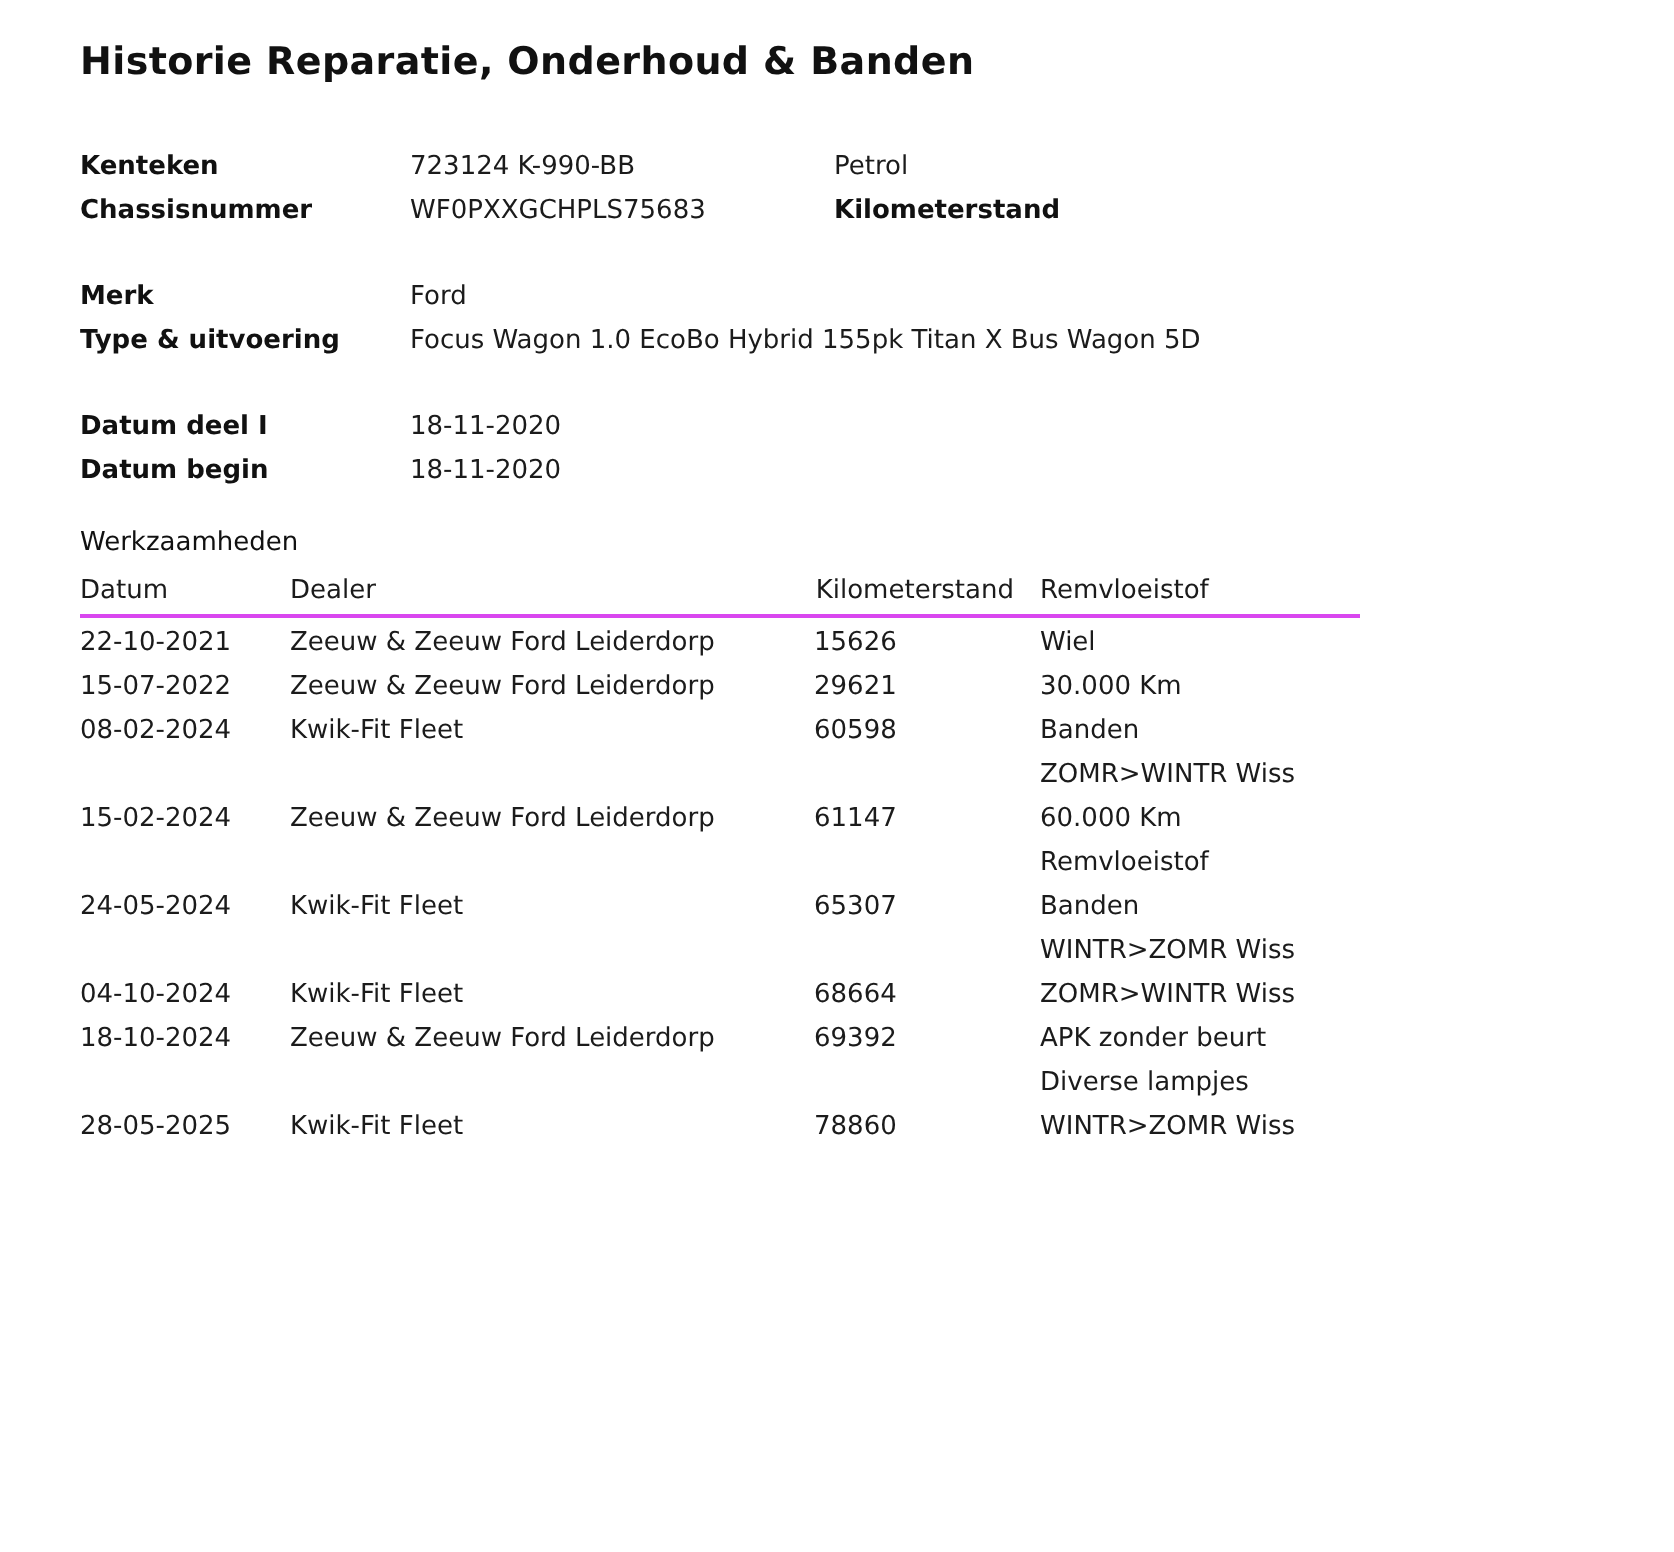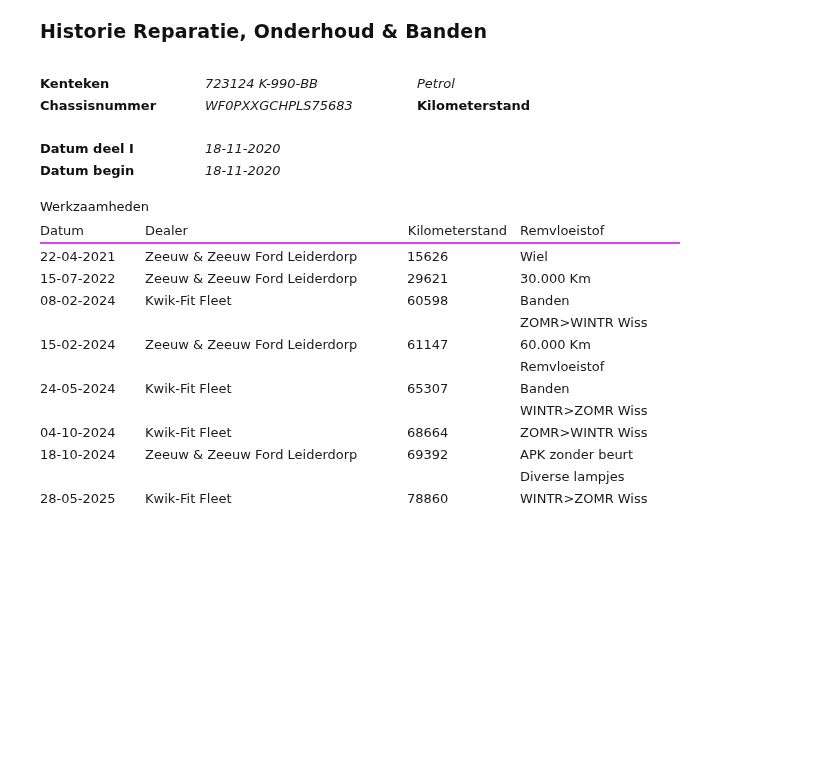--- a/index.html
+++ b/index.html
@@ -31,21 +31,21 @@
   .info-section.tight { margin-top: 21px; }
   .info-row {
     display: grid;
     grid-template-columns: 165px 212px 145px auto;
     line-height: 22px;
   }
   .info-row.wide-value {
     grid-template-columns: 165px auto;
   }
   .info-label { font-weight: bold; color: #111111; }
-  .info-value { font-weight: normal; font-style: italic; }
+  .info-value { font-weight: normal; }
 
   .work-heading {
     margin-top: 14px;
     font-weight: normal;
     line-height: 22px;
     color: #111111;
   }
   table.work-table {
     margin-top: 2px;
     width: 743px;
@@ -88,20 +88,30 @@
       <span class="info-value">723124 K-990-BB</span>
       <span class="info-value">Petrol</span>
     </div>
     <div class="info-row">
       <span class="info-label">Chassisnummer</span>
       <span class="info-value">WF0PXXGCHPLS75683</span>
       <span class="info-label">Kilometerstand</span>
     </div>
   </div>
 
+  <div class="info-section tight">
+    <div class="info-row wide-value">
+      <span class="info-label">Merk</span>
+      <span class="info-value">Ford</span>
+    </div>
+    <div class="info-row wide-value">
+      <span class="info-label">Type &amp; uitvoering</span>
+      <span class="info-value">Focus Wagon 1.0 EcoBo Hybrid 155pk Titan X Bus Wagon 5D</span>
+    </div>
+  </div>
 
   <div class="info-section tight">
     <div class="info-row wide-value">
       <span class="info-label">Datum deel I</span>
       <span class="info-value">18-11-2020</span>
     </div>
     <div class="info-row wide-value">
       <span class="info-label">Datum begin</span>
       <span class="info-value">18-11-2020</span>
     </div>
@@ -119,21 +129,21 @@
     <thead>
       <tr>
         <th class="col-datum">Datum</th>
         <th class="col-dealer">Dealer</th>
         <th class="col-km">Kilometerstand</th>
         <th class="col-omschrijving">Remvloeistof</th>
       </tr>
     </thead>
     <tbody>
         <tr>
-          <td class="col-datum">22-04-2021</td>
+          <td class="col-datum">22-10-2021</td>
           <td class="col-dealer">Zeeuw &amp; Zeeuw Ford Leiderdorp</td>
           <td class="col-km">15626</td>
           <td class="col-omschrijving">
             <div>Wiel</div>
           </td>
         </tr>
         <tr>
           <td class="col-datum">15-07-2022</td>
           <td class="col-dealer">Zeeuw &amp; Zeeuw Ford Leiderdorp</td>
           <td class="col-km">29621</td>

